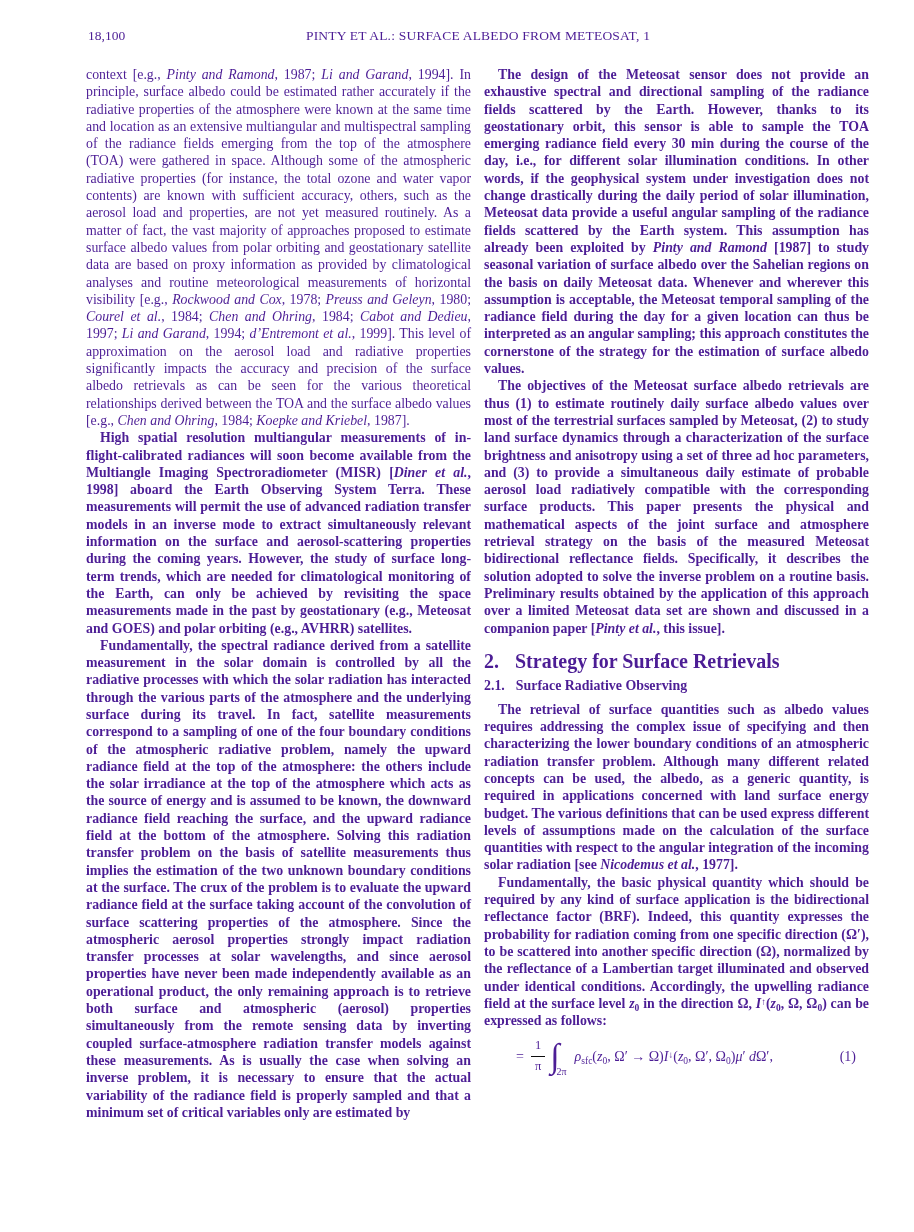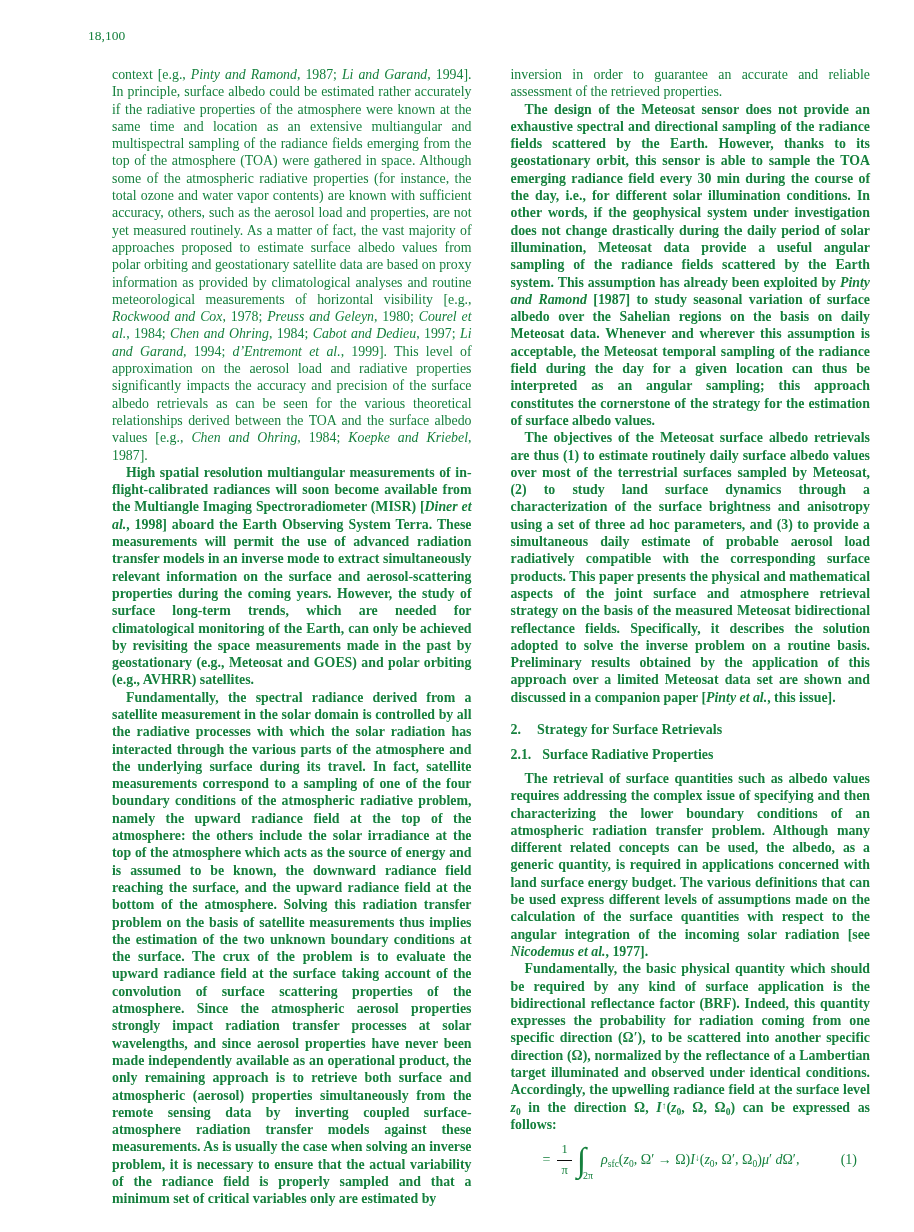--- a/index.html
+++ b/index.html
@@ -1,32 +1,32 @@
 <!DOCTYPE html>
 <html lang="en"><head>
 <meta charset="utf-8">
 <style>
   html,body { margin:0; padding:0; background:#e8e8e8; }
   .page {
-    width:914px; height:1232px; margin:0 auto; background:#ffffff; color:#15803d;
+    width:914px; height:1232px; margin:0 auto; background:#ffffff; color:#4c1d95;
     font-family:"Liberation Serif", serif; position:relative; overflow:hidden;
     box-sizing:border-box; padding:28px 44px 0 86px;
   }
   .header { position:relative; text-align:center; font-size:13.5px; height:18px; margin-bottom:20px; }
   .page-num { position:absolute; left:2px; top:0; }
   .running-title { letter-spacing:0.2px; }
   .columns { display:flex; gap:13px; align-items:flex-start; }
-  .col { width:385px; font-size:13.85px; line-height:17.3px; text-align:justify; hyphens:auto;margin-left:26px; }
+  .col { width:385px; font-size:13.85px; line-height:17.3px; text-align:justify; hyphens:auto; }
   .para { margin:0; }
   .para.indent { text-indent:14px;font-weight:bold; }
   .it { font-style:italic; }
   .col sub, .col sup, .equation sub, .equation sup { font-size:9.5px; line-height:0; }
   .col sub, .equation sub { vertical-align:-3px; }
   .col sup, .equation sup { vertical-align:3.5px; }
-  .sec-heading { font-weight:bold; font-size:14px; line-height:20px; margin:14px 0 6px; text-align:left; text-indent:0; }
+  .sec-heading { font-weight:bold; font-size:20px; line-height:20px; margin:14px 0 6px; text-align:left; text-indent:0; }
   .sec-heading .h-num { margin-right:16px; }
   .subsec-heading { font-weight:bold; font-size:13.9px; line-height:17px; margin:0 0 7px; text-align:left; text-indent:0; }
   .subsec-heading .h-num { margin-right:11px; }
   .equation { margin-top:8px; text-align:left; }
   .eq-lhs { font-size:14px; margin-bottom:3px; }
   .eq-main { display:flex; align-items:center; justify-content:space-between; margin-top:4px; }
   .eq-left { display:inline-flex; align-items:center; margin-left:32px; font-size:14px; }
   .eq-sign { margin-right:7px; }
   .frac { display:inline-block; text-align:center; font-size:12.5px; margin-right:5px; }
   .frac .num { display:block; border-bottom:1px solid #0c0c0c; padding:0 4px 1px; }
@@ -35,33 +35,33 @@
   .int-sign { font-size:34px; line-height:30px; }
   .int-sub { font-size:10px; margin-left:-3px; margin-bottom:-9px; }
   .eq-number { font-size:14px; padding-right:13px; }
 </style>
 </head>
 <body>
 
 <div class="page">
   <div class="header">
     <span class="page-num">18,100</span>
+    <span class="running-title">PINTY ET AL.: SURFACE ALBEDO FROM METEOSAT, 1</span>
   </div>
   <div class="columns">
     <div class="col" id="col-left">
         <p class="para">context [e.g., <span class="it">Pinty and Ramond</span>, 1987; <span class="it">Li and Garand</span>, 1994]. In principle, surface albedo could be estimated rather accurately if the radiative properties of the atmosphere were known at the same time and location as an extensive multiangular and multispectral sampling of the radiance fields emerging from the top of the atmosphere (TOA) were gathered in space. Although some of the atmospheric radiative properties (for instance, the total ozone and water vapor contents) are known with sufficient accuracy, others, such as the aerosol load and properties, are not yet measured routinely. As a matter of fact, the vast majority of approaches proposed to estimate surface albedo values from polar orbiting and geostationary satellite data are based on proxy information as provided by climatological analyses and routine meteorological measurements of horizontal visibility [e.g., <span class="it">Rockwood and Cox</span>, 1978; <span class="it">Preuss and Geleyn</span>, 1980; <span class="it">Courel et al.</span>, 1984; <span class="it">Chen and Ohring</span>, 1984; <span class="it">Cabot and Dedieu</span>, 1997; <span class="it">Li and Garand</span>, 1994; <span class="it">d’Entremont et al.</span>, 1999]. This level of approximation on the aerosol load and radiative properties significantly impacts the accuracy and precision of the surface albedo retrievals as can be seen for the various theoretical relationships derived between the TOA and the surface albedo values [e.g., <span class="it">Chen and Ohring</span>, 1984; <span class="it">Koepke and Kriebel</span>, 1987].</p>
         <p class="para indent">High spatial resolution multiangular measurements of in-flight-calibrated radiances will soon become available from the Multiangle Imaging Spectroradiometer (MISR) [<span class="it">Diner et al.</span>, 1998] aboard the Earth Observing System Terra. These measurements will permit the use of advanced radiation transfer models in an inverse mode to extract simultaneously relevant information on the surface and aerosol-scattering properties during the coming years. However, the study of surface long-term trends, which are needed for climatological monitoring of the Earth, can only be achieved by revisiting the space measurements made in the past by geostationary (e.g., Meteosat and GOES) and polar orbiting (e.g., AVHRR) satellites.</p>
         <p class="para indent">Fundamentally, the spectral radiance derived from a satellite measurement in the solar domain is controlled by all the radiative processes with which the solar radiation has interacted through the various parts of the atmosphere and the underlying surface during its travel. In fact, satellite measurements correspond to a sampling of one of the four boundary conditions of the atmospheric radiative problem, namely the upward radiance field at the top of the atmosphere: the others include the solar irradiance at the top of the atmosphere which acts as the source of energy and is assumed to be known, the downward radiance field reaching the surface, and the upward radiance field at the bottom of the atmosphere. Solving this radiation transfer problem on the basis of satellite measurements thus implies the estimation of the two unknown boundary conditions at the surface. The crux of the problem is to evaluate the upward radiance field at the surface taking account of the convolution of surface scattering properties of the atmosphere. Since the atmospheric aerosol properties strongly impact radiation transfer processes at solar wavelengths, and since aerosol properties have never been made independently available as an operational product, the only remaining approach is to retrieve both surface and atmospheric (aerosol) properties simultaneously from the remote sensing data by inverting coupled surface-atmosphere radiation transfer models against these measurements. As is usually the case when solving an inverse problem, it is necessary to ensure that the actual variability of the radiance field is properly sampled and that a minimum set of critical variables only are estimated by</p>
       </div>
     <div class="col" id="col-right">
-        <p class="para">inversion in order to guarantee an accurate and reliable assessment of the retrieved properties.</p>
         <p class="para indent">The design of the Meteosat sensor does not provide an exhaustive spectral and directional sampling of the radiance fields scattered by the Earth. However, thanks to its geostationary orbit, this sensor is able to sample the TOA emerging radiance field every 30 min during the course of the day, i.e., for different solar illumination conditions. In other words, if the geophysical system under investigation does not change drastically during the daily period of solar illumination, Meteosat data provide a useful angular sampling of the radiance fields scattered by the Earth system. This assumption has already been exploited by <span class="it">Pinty and Ramond</span> [1987] to study seasonal variation of surface albedo over the Sahelian regions on the basis on daily Meteosat data. Whenever and wherever this assumption is acceptable, the Meteosat temporal sampling of the radiance field during the day for a given location can thus be interpreted as an angular sampling; this approach constitutes the cornerstone of the strategy for the estimation of surface albedo values.</p>
         <p class="para indent">The objectives of the Meteosat surface albedo retrievals are thus (1) to estimate routinely daily surface albedo values over most of the terrestrial surfaces sampled by Meteosat, (2) to study land surface dynamics through a characterization of the surface brightness and anisotropy using a set of three ad hoc parameters, and (3) to provide a simultaneous daily estimate of probable aerosol load radiatively compatible with the corresponding surface products. This paper presents the physical and mathematical aspects of the joint surface and atmosphere retrieval strategy on the basis of the measured Meteosat bidirectional reflectance fields. Specifically, it describes the solution adopted to solve the inverse problem on a routine basis. Preliminary results obtained by the application of this approach over a limited Meteosat data set are shown and discussed in a companion paper [<span class="it">Pinty et al.</span>, this issue].</p>
         <div class="sec-heading"><span class="h-num">2.</span><span>Strategy for Surface Retrievals</span></div>
-        <div class="subsec-heading"><span class="h-num">2.1.</span><span>Surface Radiative Properties</span></div>
+        <div class="subsec-heading"><span class="h-num">2.1.</span><span>Surface Radiative Observing</span></div>
         <p class="para indent">The retrieval of surface quantities such as albedo values requires addressing the complex issue of specifying and then characterizing the lower boundary conditions of an atmospheric radiation transfer problem. Although many different related concepts can be used, the albedo, as a generic quantity, is required in applications concerned with land surface energy budget. The various definitions that can be used express different levels of assumptions made on the calculation of the surface quantities with respect to the angular integration of the incoming solar radiation [see <span class="it">Nicodemus et al.</span>, 1977].</p>
         <p class="para indent">Fundamentally, the basic physical quantity which should be required by any kind of surface application is the bidirectional reflectance factor (BRF). Indeed, this quantity expresses the probability for radiation coming from one specific direction (Ω′), to be scattered into another specific direction (Ω), normalized by the reflectance of a Lambertian target illuminated and observed under identical conditions. Accordingly, the upwelling radiance field at the surface level <span class="it">z</span><sub>0</sub> in the direction Ω, <span class="it">I</span><sup>↑</sup>(<span class="it">z</span><sub>0</sub>, Ω, Ω<sub>0</sub>) can be expressed as follows:</p>
         <div class="equation">
           <div class="eq-main">
             <span class="eq-left">
               <span class="eq-sign">=</span>
               <span class="frac">
                 <span class="num">1</span>
                 <span class="den">π</span>
               </span>

